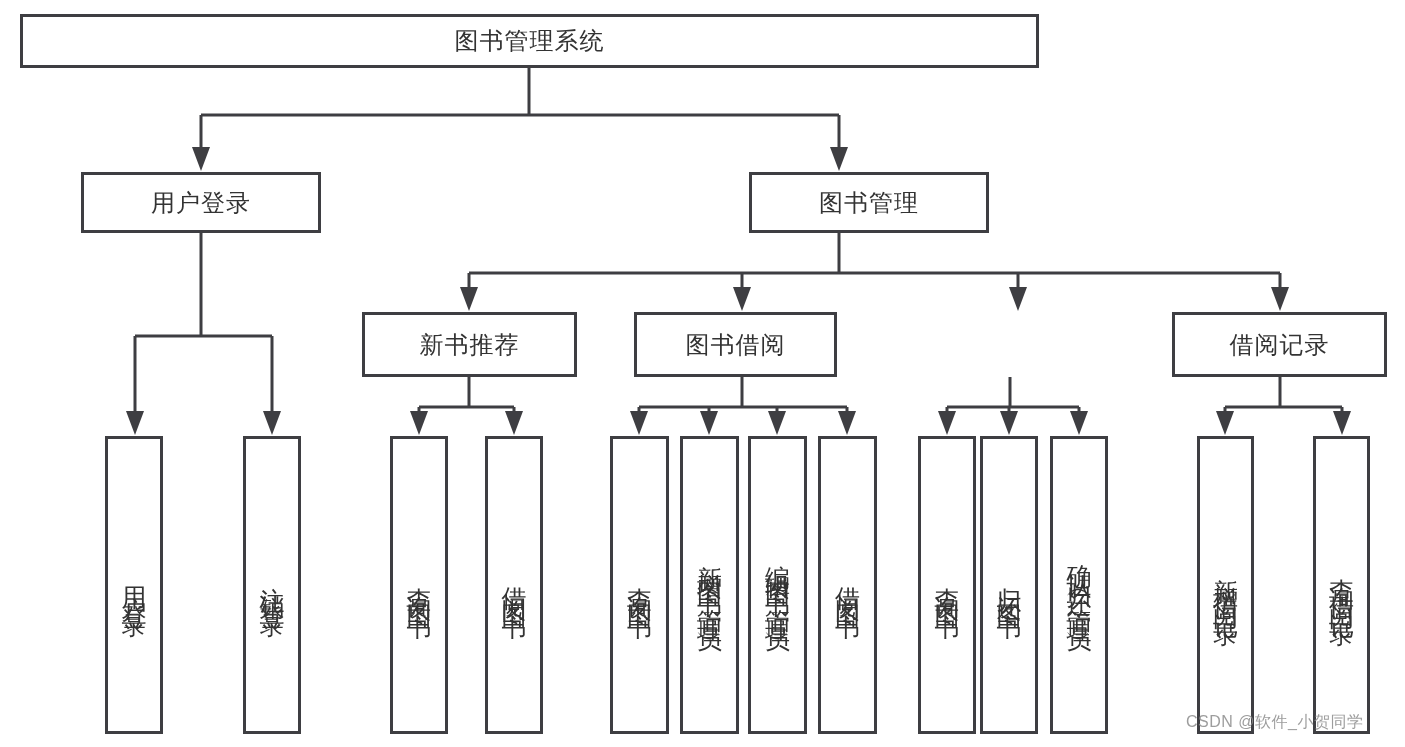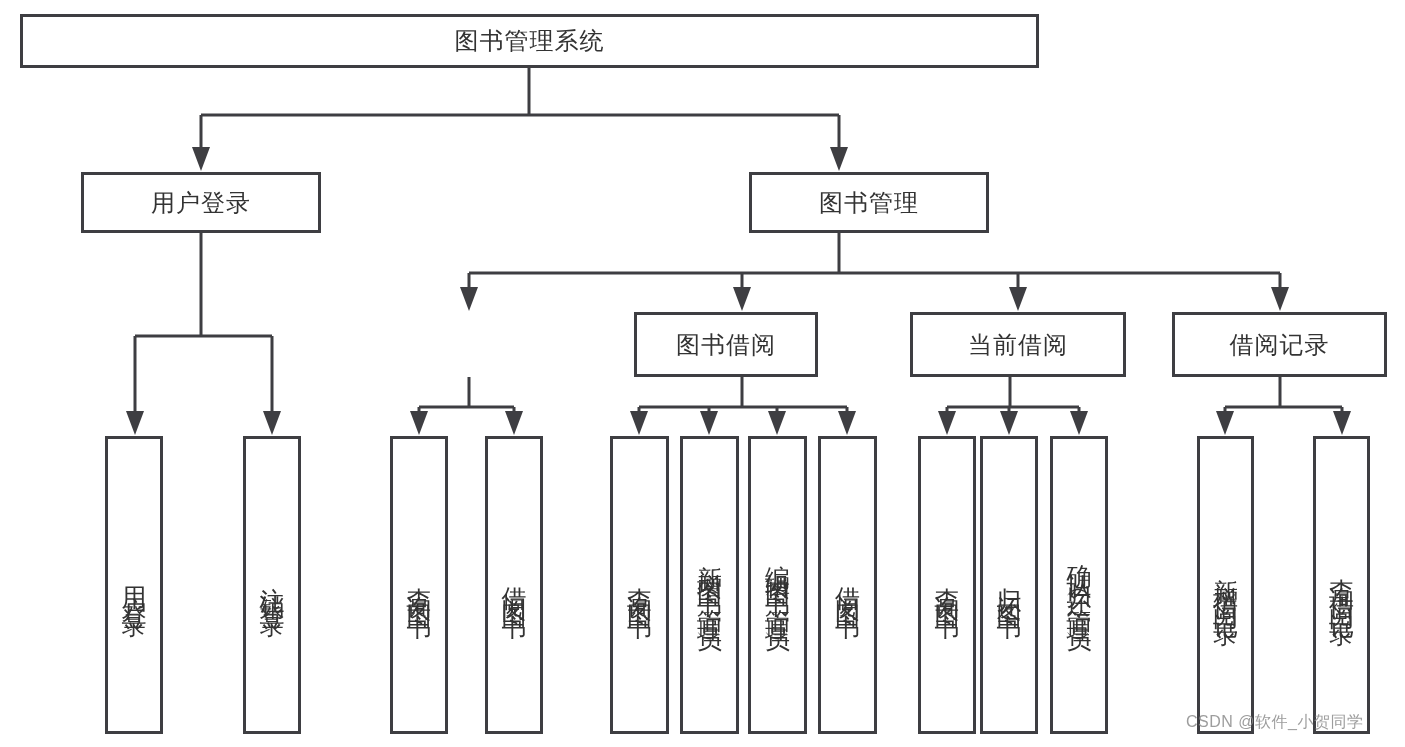--- a/index.html
+++ b/index.html
@@ -76,22 +76,22 @@
       <path d="M938 411 H956 L947 435 Z M1000 411 H1018 L1009 435 Z M1070 411 H1088 L1079 435 Z"></path>
       <path d="M1216 411 H1234 L1225 435 Z M1333 411 H1351 L1342 435 Z"></path>
     </g>
   </svg>
 
   <div class="node hbox" style="left:20px; top:14px; width:1019px; height:54px;">图书管理系统</div>
 
   <div class="node hbox" style="left:81px; top:172px; width:240px; height:61px;">用户登录</div>
   <div class="node hbox" style="left:749px; top:172px; width:240px; height:61px;">图书管理</div>
 
-  <div class="node hbox" style="left:634px; top:312px; width:184px; height:65px;">图书借阅</div>
-  <div class="node hbox" style="left:910px; top:312px; width:216px; height:65px;">当前借阅</div>
+  <div class="node hbox" style="left:362px; top:312px; width:215px; height:65px;">新书推荐</div>
+  <div class="node hbox" style="left:634px; top:312px; width:203px; height:65px;">图书借阅</div>
   <div class="node hbox" style="left:1172px; top:312px; width:215px; height:65px;">借阅记录</div>
 
   <div class="node vbox" style="left:105px; top:436px; width:58px; height:298px;">用户登录</div>
   <div class="node vbox" style="left:243px; top:436px; width:58px; height:298px;">注销登录</div>
 
   <div class="node vbox" style="left:390px; top:436px; width:58px; height:298px;">查询图书</div>
   <div class="node vbox" style="left:485px; top:436px; width:58px; height:298px;">借阅图书</div>
 
   <div class="node vbox" style="left:610px; top:436px; width:59px; height:298px;">查询图书</div>
   <div class="node vbox" style="left:680px; top:436px; width:59px; height:298px;">新增图书（管理员）</div>

